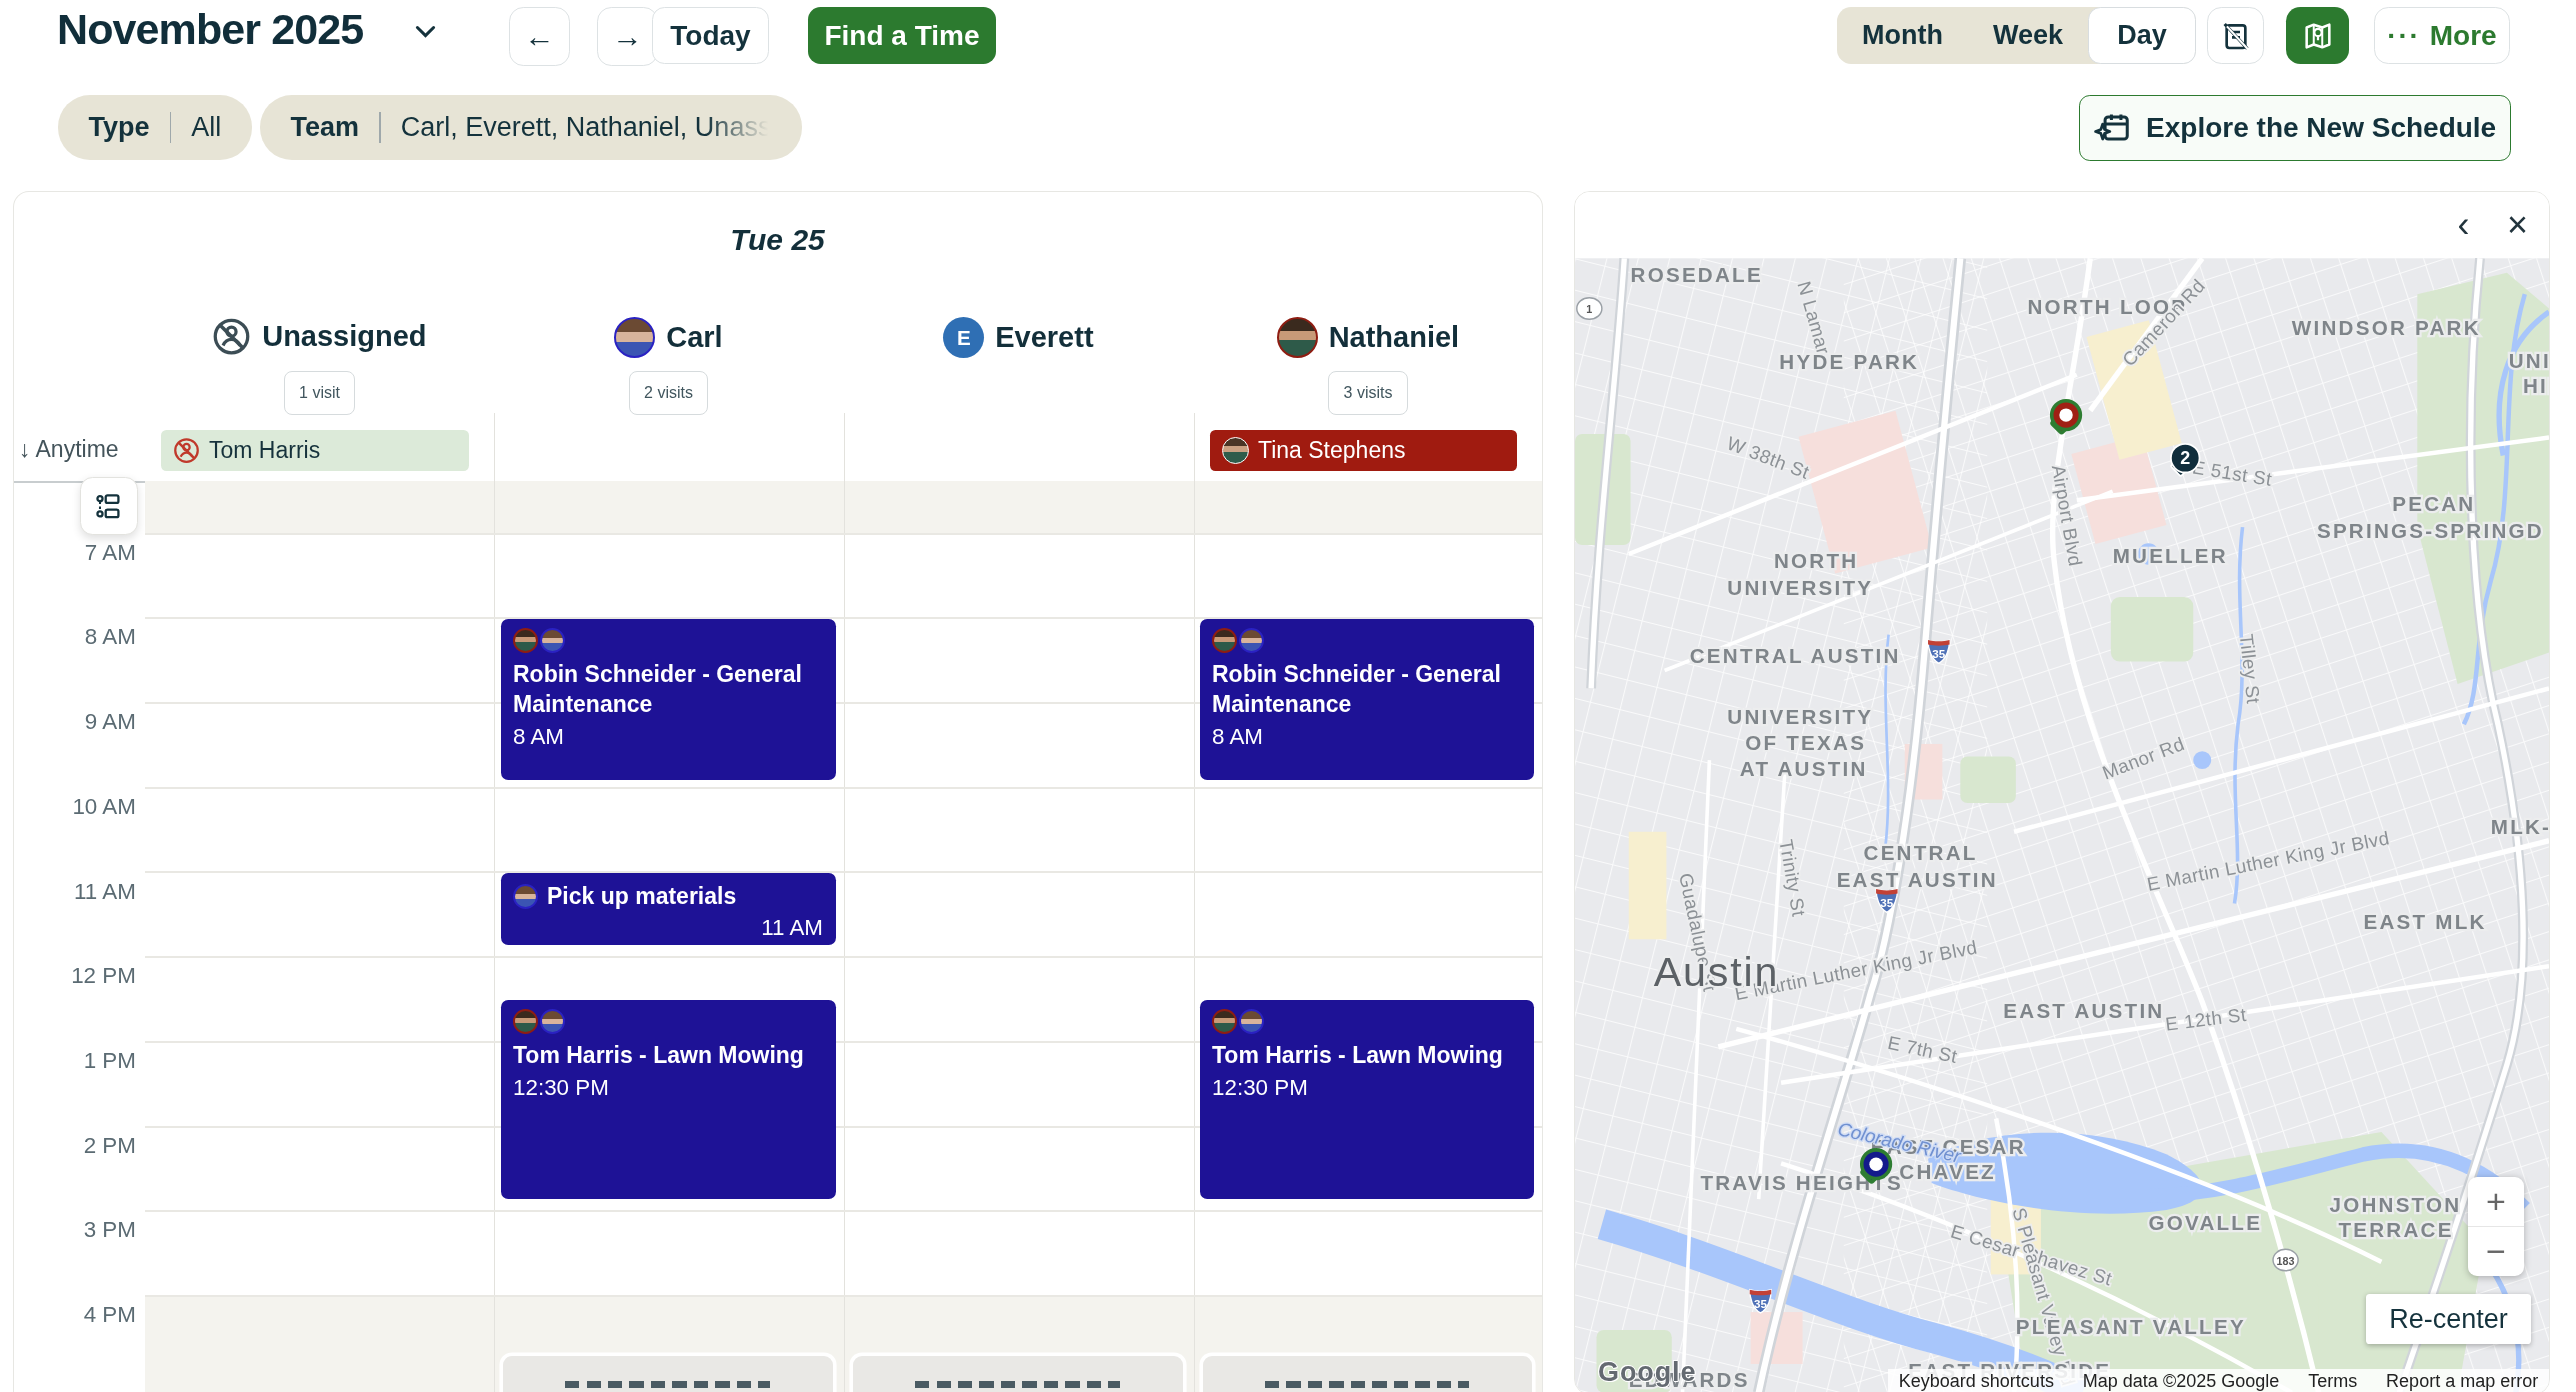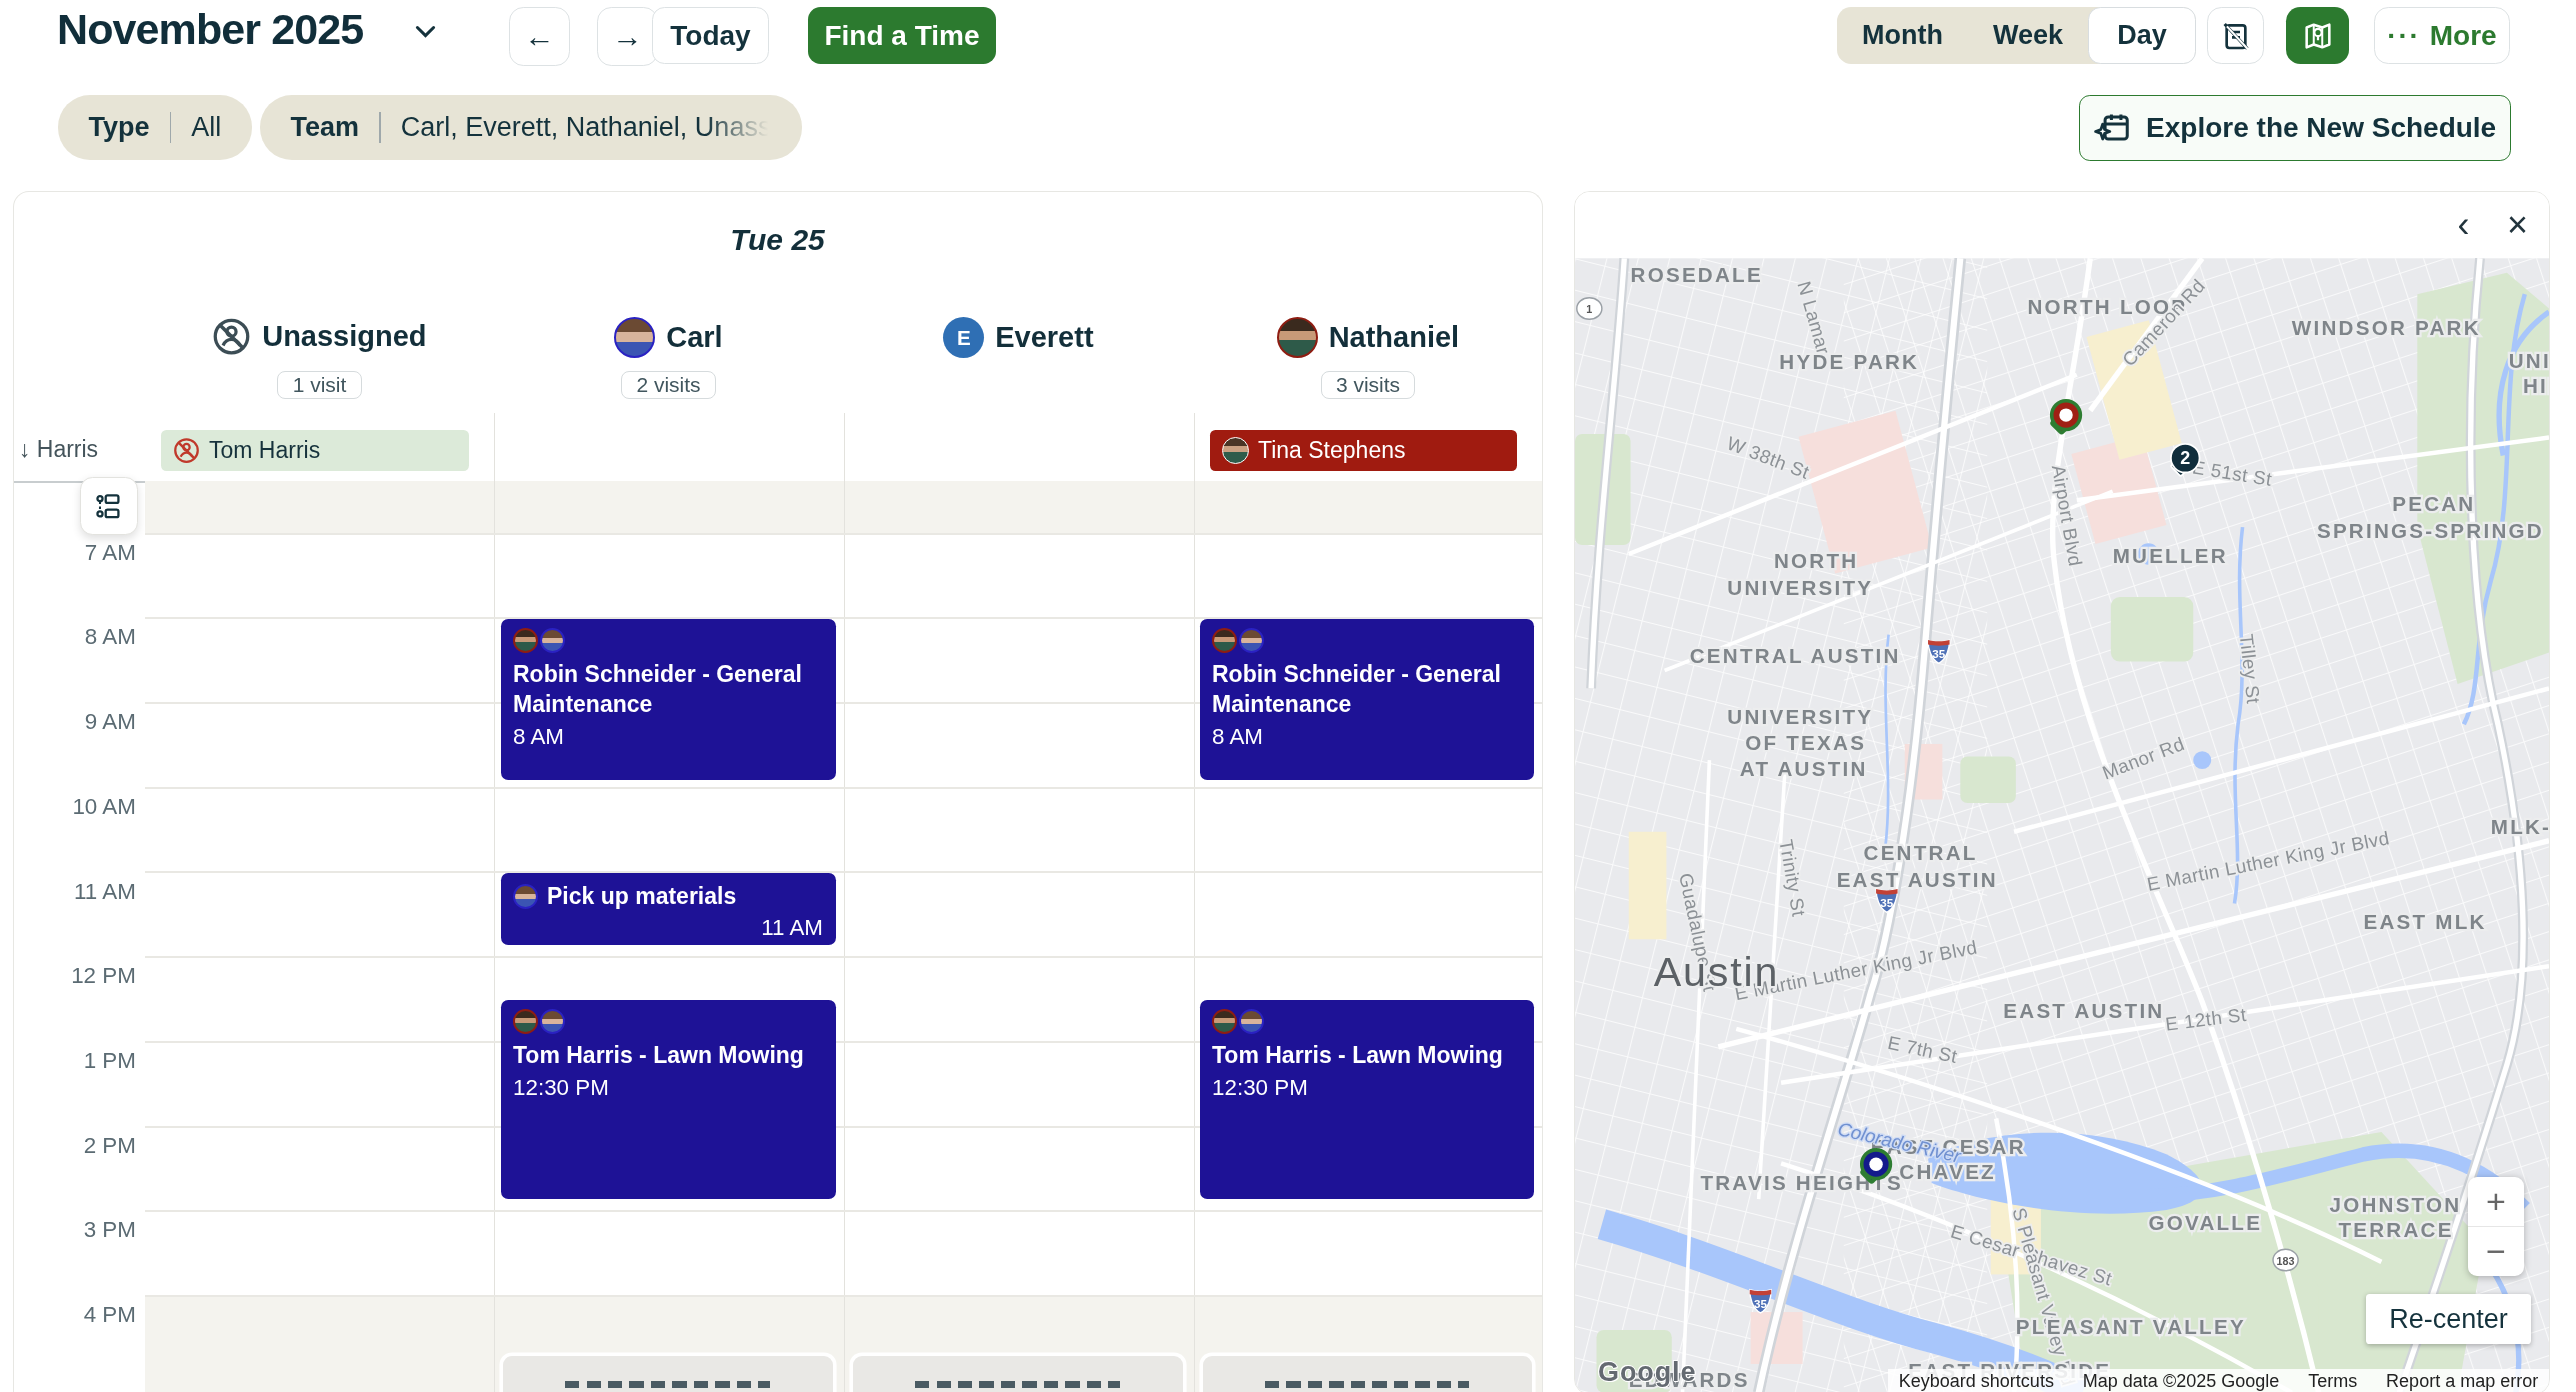--- a/index.html
+++ b/index.html
@@ -33,22 +33,22 @@
   .fchip .val{font-weight:normal;white-space:nowrap;overflow:hidden;}
   .team-val{max-width:376px;-webkit-mask-image:linear-gradient(90deg,#000 82%,transparent 99%);
             mask-image:linear-gradient(90deg,#000 82%,transparent 99%);}
   .explore{left:2079px;top:95px;width:432px;height:66px;background:#f8fcf8;border:1.8px solid #2c7a2f;border-radius:10.8px;
         display:flex;align-items:center;justify-content:center;gap:14.3px;font-size:28px;font-weight:bold;color:#14323c;cursor:pointer;box-sizing:border-box;}
   
   .cal-card{left:12.5px;top:191px;width:1528px;height:1202px;background:#fff;border:0.9px solid #e7e7e3;
         border-bottom:none;border-radius:16px 16px 0 0;overflow:hidden;}
   .day-head{left:0;right:0;top:30.5px;text-align:center;font-size:30px;font-weight:bold;color:#132f3a;font-style:italic;}
   .colname{font-size:29px;font-weight:bold;color:#132f3a;white-space:nowrap;}
-  .badge{height:28px;padding:0 14.3px;background:#fff;border:1.8px solid #d6dbdd;border-radius:8px;
-        font-size:21px;color:#41565e;display:flex;align-items:center;box-sizing:border-box;}
+  .badge{height:44px;padding:0 14.3px;background:#fff;border:1.8px solid #d6dbdd;border-radius:8px;
+        font-size:16px;color:#41565e;display:flex;align-items:center;box-sizing:border-box;}
   .av{border-radius:50%;box-sizing:border-box;}
   .av-carl{background:linear-gradient(180deg,#6b4a33 0 36%,#d8b49c 36% 62%,#3b55b3 62%);border:2.7px solid #2a22c2;}
   .av-nathaniel{background:linear-gradient(180deg,#3a2a1e 0 32%,#c89a78 32% 58%,#2e5a49 58%);border:2.7px solid #8e1d12;}
   .av-tina{background:linear-gradient(180deg,#4a3526 0 32%,#caa183 32% 58%,#2f5c4b 58%);border:1.8px solid #fff;}
   .av-everett{background:#2f6fb4;color:#fff;display:flex;align-items:center;justify-content:center;font-weight:bold;}
   .anytime{left:5.4px;top:244px;font-size:23px;color:#44545b;}
   .achip{top:238px;height:41px;border-radius:5.4px;display:flex;align-items:center;gap:9px;
         font-size:23px;padding:0 12.5px;box-sizing:border-box;cursor:pointer;}
   .achip.green{background:#dcead9;color:#16323c;}
   .achip.red{background:#a01b10;color:#fff;}
@@ -147,21 +147,21 @@
     <svg width="38" height="38" viewBox="0 0 24 24">
       <rect x="7" y="5" width="14" height="14" rx="2" fill="none" stroke="#14323c" stroke-width="1.9"></rect>
       <path d="M11 3.4 V7 M17 3.4 V7 M7 9.5 H21" stroke="#14323c" stroke-width="1.9"></path>
       <path d="M5.5 9.5 L6.7 13 L10 14.2 L6.7 15.4 L5.5 19 L4.3 15.4 L1 14.2 L4.3 13 Z" fill="#f8fcf8" stroke="#14323c" stroke-width="1.7" stroke-linejoin="round"></path>
     </svg>
     <span>Explore the New Schedule</span>
   </div>
 
   <div class="abs cal-card" id="cal-card">
     <div class="abs day-head">Tue 25</div>
-    <div class="abs anytime" id="anytime-label">↓ Harris</div>
+    <div class="abs anytime" id="anytime-label">↓ Anytime</div>
     <div class="abs gridtop"></div>
     <div class="abs shade" style="top:289px;height:52px;"></div>
     <div class="abs shade" style="top:1103px;height:99px;"></div>
     <div class="abs agendabtn">
       <svg width="30.5" height="30.5" viewBox="0 0 24 24">
         <circle cx="5.5" cy="6" r="2" fill="none" stroke="#14323c" stroke-width="1.8"></circle>
         <circle cx="5.5" cy="18" r="2" fill="none" stroke="#14323c" stroke-width="1.8"></circle>
         <path d="M5.5 8.2 V15.8" stroke="#14323c" stroke-width="1.6" stroke-dasharray="2 2"></path>
         <rect x="10" y="3.4" width="10" height="6" rx="1.4" fill="none" stroke="#14323c" stroke-width="1.8"></rect>
         <rect x="10" y="14.6" width="10" height="6" rx="1.4" fill="none" stroke="#14323c" stroke-width="1.8"></rect>

